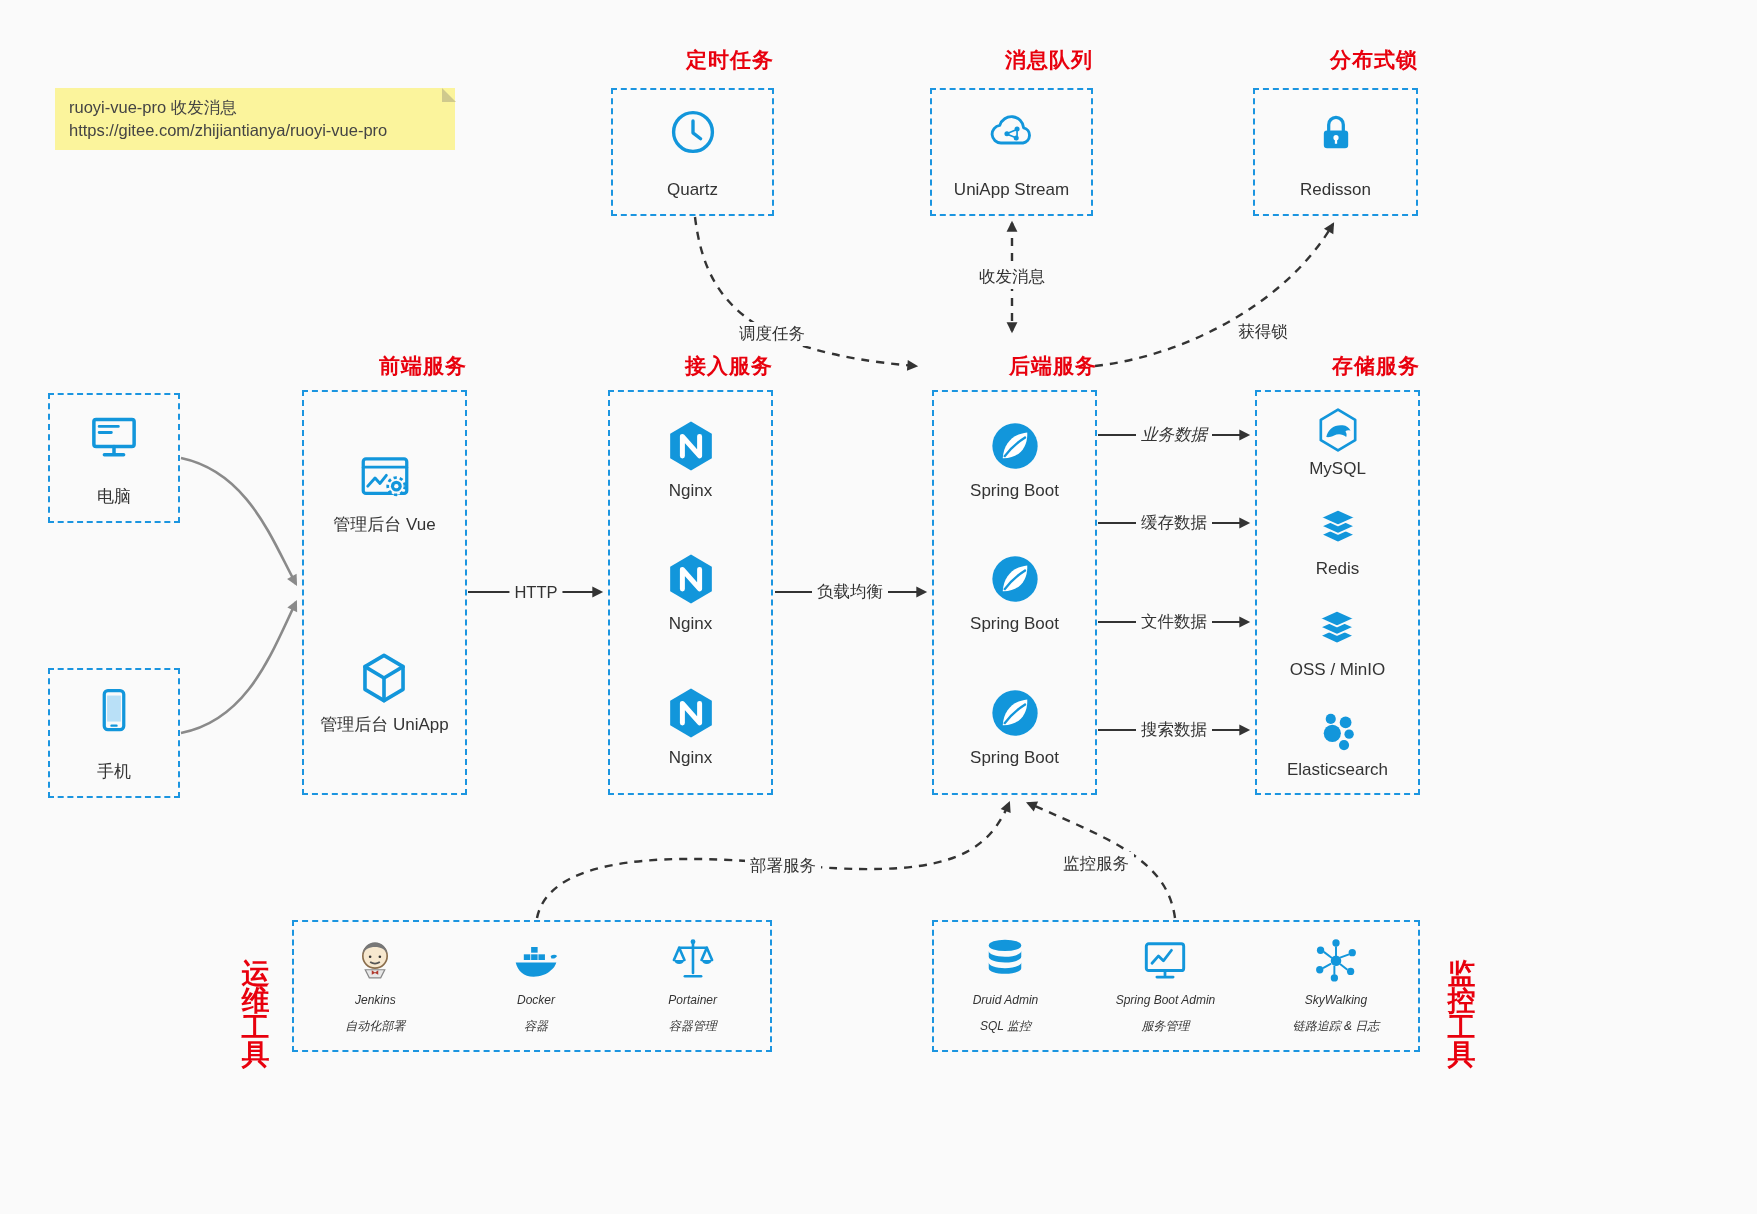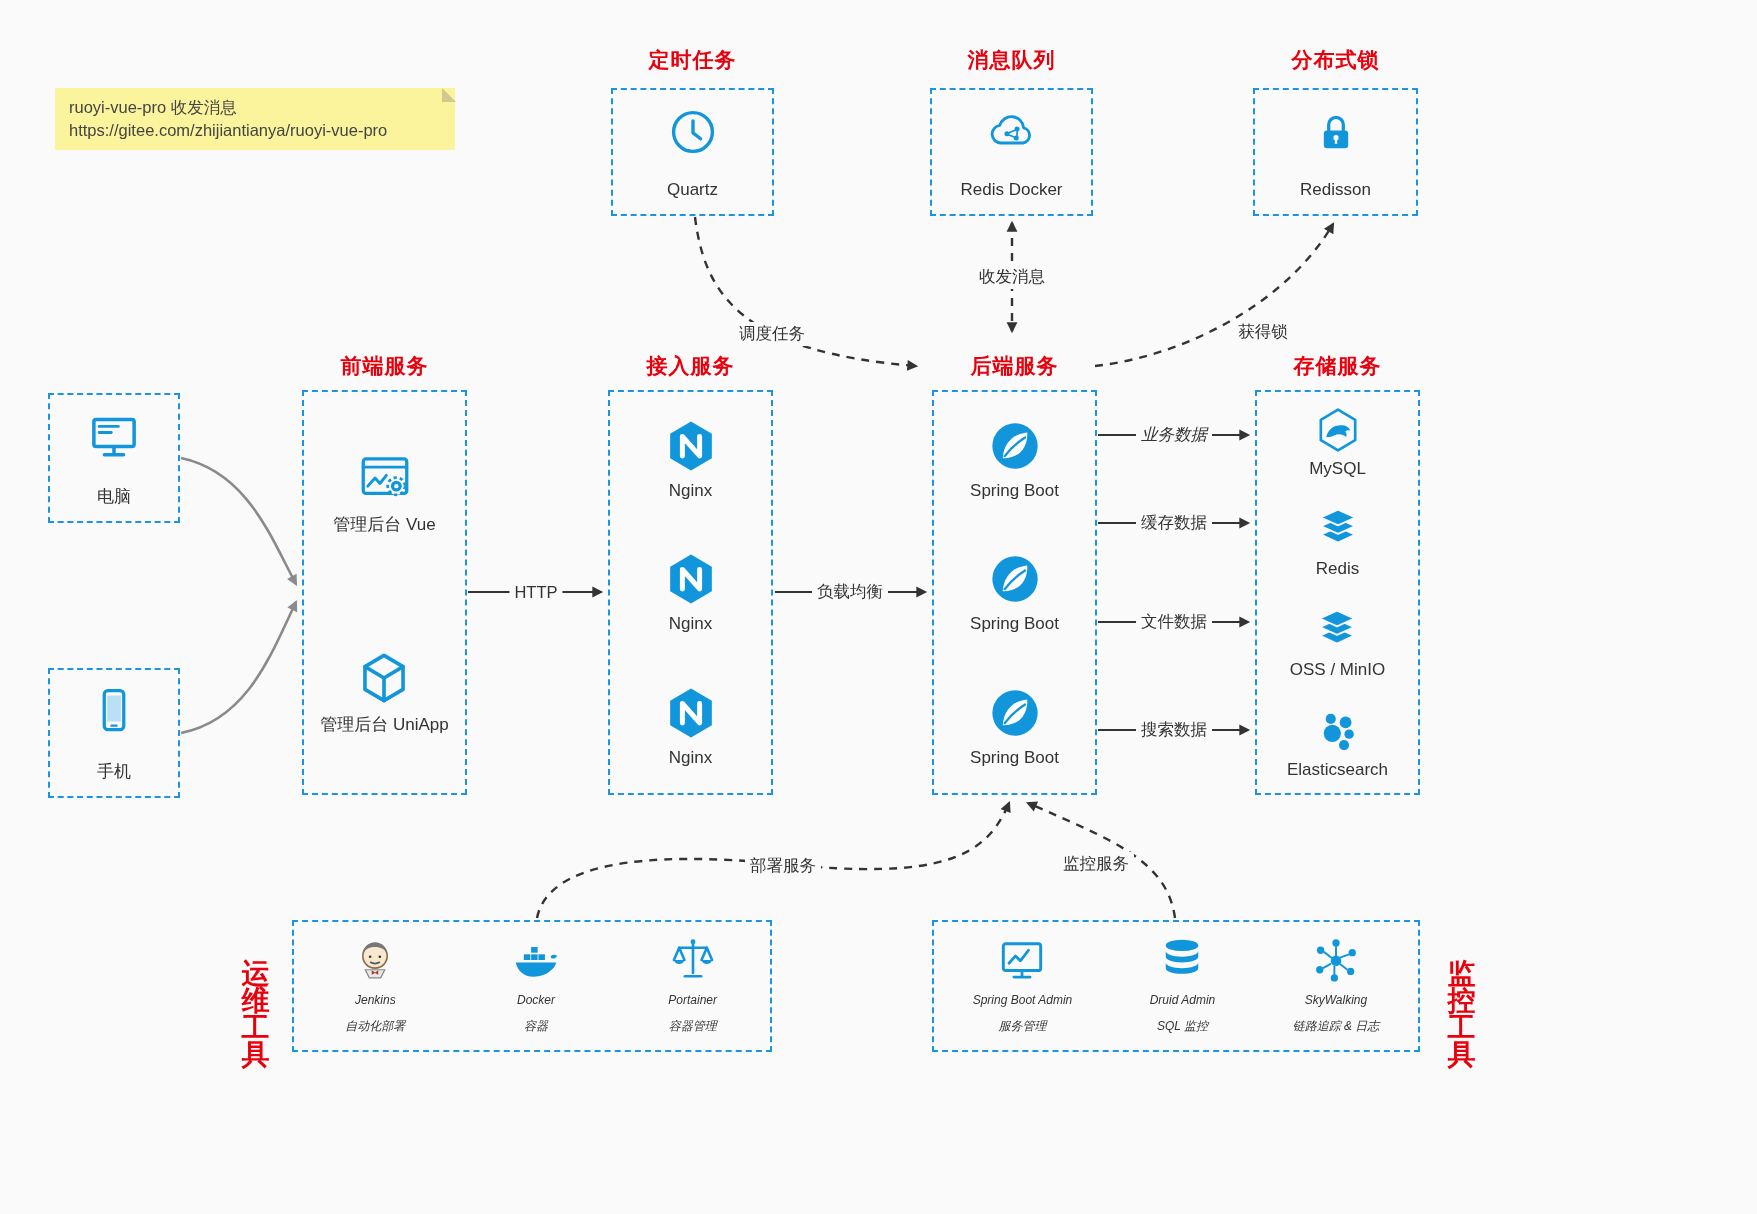--- a/index.html
+++ b/index.html
@@ -1,19 +1,19 @@
 <!DOCTYPE html>
 <html><head>
 <meta charset="utf-8">
 <style>
   html,body{margin:0;padding:0;background:#fafafa;font-family:"Liberation Sans",sans-serif;}
   #canvas{position:relative;width:1757px;height:1214px;background:#fafafa;overflow:hidden;}
 
   .dashed-box{position:absolute;border:2.5px dashed #1b95e0;background:transparent;z-index:2;box-sizing:border-box;}
-  .red-title{position:absolute;color:#e8000d;font-weight:700;font-size:21px;text-align:center;z-index:2;letter-spacing:1px;}
+  .red-title{position:absolute;color:#e8000d;font-weight:700;font-size:21px;text-align:right;z-index:2;letter-spacing:1px;}
   .col-flex{display:flex;flex-direction:column;justify-content:space-around;align-items:center;height:100%;}
   .row-flex{display:flex;flex-direction:row;justify-content:space-around;align-items:center;height:100%;}
   .node{display:flex;flex-direction:column;align-items:center;gap:6px;}
   .node-label{font-size:17px;color:#333;text-align:center;white-space:nowrap;}
   .node-label2{font-size:12px;color:#333;text-align:center;line-height:23px;white-space:nowrap;font-style:italic;}
 
   .topbox{display:flex;flex-direction:column;justify-content:center;align-items:center;gap:21px;}
 
   .note{position:absolute;left:55px;top:88px;width:400px;height:62px;background:#fbf49c;z-index:2;
         box-sizing:border-box;padding:8px 14px;color:#444;font-size:16.5px;line-height:23px;}
@@ -97,21 +97,21 @@
   <div class="dashed-box topbox" style="left:930px;top:88px;width:163px;height:128px;">
     <span>
       <svg class="ic" width="58" height="54" viewBox="0 0 64 64">
         <path class="s" style="stroke-width:3.4" d="M19 45 a10.5 10.5 0 0 1 -1.5 -20.9 A14.5 14.5 0 0 1 45.8 27 A9.2 9.2 0 0 1 45 45 Z"></path>
         <circle class="f" cx="26" cy="34" r="3"></circle>
           <circle class="f" cx="38" cy="28.5" r="3"></circle>
           <circle class="f" cx="37" cy="39" r="3"></circle>
         <path class="s" style="stroke-width:2" d="M28.5 33 L35.5 30 M28.5 35.5 L34.5 38 M38 31.5 V36"></path>
       </svg>
     </span>
-    <span class="node-label">Redis Docker</span>
+    <span class="node-label">UniApp Stream</span>
   </div>
 
   <div class="dashed-box topbox" style="left:1253px;top:88px;width:165px;height:128px;">
     <span>
       <svg class="ic" width="52" height="54" viewBox="0 0 64 64">
         <path class="s" d="M23 30 v-7 a9 9 0 0 1 18 0 v7"></path>
         <rect class="f" x="17" y="30" width="30" height="22" rx="4"></rect>
         <circle cx="32" cy="39" r="3.2" fill="#fff"></circle>
           <rect x="30.6" y="40" width="2.8" height="6.5" fill="#fff"></rect>
       </svg>
@@ -349,40 +349,40 @@
         <span class="node-label2">容器管理</span>
       </div>
     </div>
   </div>
 
   <div class="dashed-box" style="left:932px;top:920px;width:488px;height:132px;">
     <div class="row-flex">
       <div class="node" style="gap:3px;">
         <span>
           <svg class="ic" width="52" height="52" viewBox="0 0 64 64">
-            <rect class="s" style="stroke-width:3.6" x="9" y="12" width="46" height="33" rx="3"></rect>
-            <path class="s" style="stroke-width:3.4" d="M16 36 l8 -9 6 6 10 -13"></path>
-            <path class="s" style="stroke-width:3.4" d="M32 45 v6 M22 53 h20"></path>
-          </svg>
-        </span>
-        <span class="node-label2">Spring Boot Admin</span>
-        <span class="node-label2">服务管理</span>
-      </div>
-      <div class="node" style="gap:3px;">
-        <span>
-          <svg class="ic" width="52" height="52" viewBox="0 0 64 64">
             <g class="f">
               <ellipse cx="32" cy="14" rx="20" ry="7"></ellipse>
               <path d="M12 21 c0 3.8 9 7 20 7 s20 -3.2 20 -7 v7 c0 3.8 -9 7 -20 7 s-20 -3.2 -20 -7 Z"></path>
               <path d="M12 35 c0 3.8 9 7 20 7 s20 -3.2 20 -7 v7 c0 3.8 -9 7 -20 7 s-20 -3.2 -20 -7 Z"></path>
             </g>
           </svg>
         </span>
         <span class="node-label2">Druid Admin</span>
         <span class="node-label2">SQL 监控</span>
+      </div>
+      <div class="node" style="gap:3px;">
+        <span>
+          <svg class="ic" width="52" height="52" viewBox="0 0 64 64">
+            <rect class="s" style="stroke-width:3.6" x="9" y="12" width="46" height="33" rx="3"></rect>
+            <path class="s" style="stroke-width:3.4" d="M16 36 l8 -9 6 6 10 -13"></path>
+            <path class="s" style="stroke-width:3.4" d="M32 45 v6 M22 53 h20"></path>
+          </svg>
+        </span>
+        <span class="node-label2">Spring Boot Admin</span>
+        <span class="node-label2">服务管理</span>
       </div>
       <div class="node" style="gap:3px;">
         <span>
           <svg class="ic" width="52" height="52" viewBox="0 0 64 64">
             <g stroke="#1296db" stroke-width="2.4">
               <path d="M32 27 L32 15 M37 29 L48 25 M37 37 L46 44 M30 39.5 L30 50 M26 36.5 L16 42 M27 29.5 L17 22"></path>
             </g>
             <g class="f">
               <circle cx="32" cy="33" r="6.5"></circle>
               <circle cx="32" cy="11" r="4.5"></circle>

